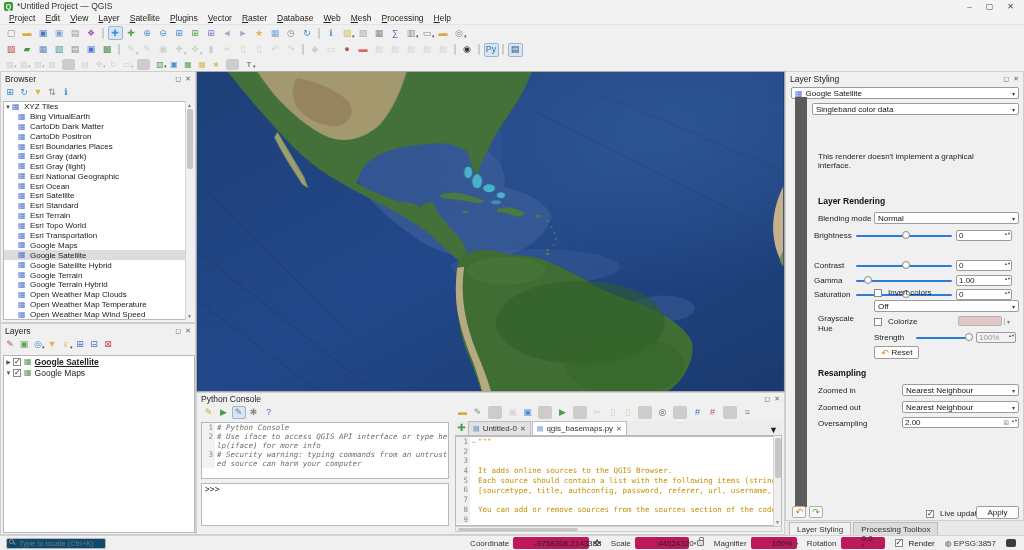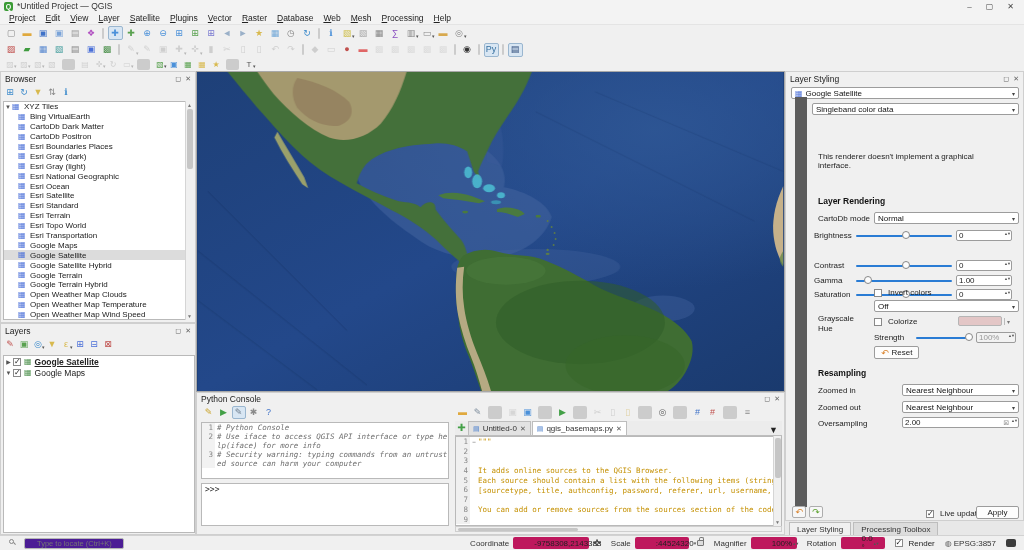--- a/index.html
+++ b/index.html
@@ -111,21 +111,21 @@
   .swatch{position:absolute;width:44px;height:10px;background:#e3c6c6;border:1px solid #b5b5b5;border-radius:2px;}
   .swatch::after{content:"▾";position:absolute;right:-9px;top:1px;font-size:6px;color:#777;border-left:1px solid #bbb;padding-left:2px;}
   .btn{position:absolute;height:13px;border:1px solid #9c9c9c;border-radius:2px;background:#fdfdfd;font-size:8px;display:flex;align-items:center;justify-content:center;padding:0 6px;gap:3px;color:#222;}
   .btn .uarr{color:#d9822b;font-size:9px;}
   .minibtn{position:absolute;width:14px;height:12px;border:1px solid #adadad;border-radius:2px;background:#f7f7f7;font-size:9px;line-height:10px;text-align:center;}
   #stabs{left:785px;top:521px;width:239px;height:14px;display:flex;align-items:flex-end;background:#e8e8e8;padding-left:4px;gap:2px;}
   .stab{height:13px;border:1px solid #bdbdbd;border-bottom:none;background:#dcdcdc;font-size:8px;display:flex;align-items:center;padding:0 7px;color:#333;}
   .stab.active{background:#f0f0f0;}
   
   #statusbar{left:0;top:535px;width:1024px;height:15px;background:#f0f0f0;border-top:1px solid #d2d2d2;display:flex;align-items:center;font-size:8px;color:#333;}
-  #locate{position:relative;margin-left:24px;width:100px;height:11px;background:#4c1d95;border:1px solid #b5b5b5;border-radius:2px;font-size:7.5px;color:#999;padding:0 3px 0 12px;font-family:inherit;}
+  #locate{position:relative;margin-left:6px;width:100px;height:11px;background:#0c4a6e;border:1px solid #b5b5b5;border-radius:2px;font-size:7.5px;color:#999;padding:0 3px 0 12px;font-family:inherit;}
   .magicon{position:absolute;left:9px;top:539px;width:5px;height:5px;border:1px solid #888;border-radius:50%;}
   .magicon::after{content:"";position:absolute;width:3px;height:1px;background:#888;right:-3px;bottom:-1px;transform:rotate(45deg);}
   .sfield{height:11px;background:#fdfdfd;border:6px solid #be185d;border-radius:2px;display:flex;align-items:center;padding:0 15px;color:#222;}
   .slab{margin:0 4px 0 10px;color:#333;}
   .spinarr{font-size:4px;color:#555;letter-spacing:-1px;margin-left:2px;line-height:5px;width:6px;white-space:pre-wrap;display:inline-block;}
   .lock{width:7px;height:6px;border:1px solid #777;border-radius:1px;position:relative;margin-left:8px;background:#ddd;}
   .lock::before{content:"";position:absolute;left:1px;top:-4px;width:3px;height:3px;border:1px solid #777;border-bottom:none;border-radius:2px 2px 0 0;}
   .globe{font-size:8px;color:#555;margin:0 2px 0 10px;}
   .bubble{width:10px;height:8px;background:#3c3c3c;border-radius:2px;position:relative;margin-left:10px;}
   .bubble::after{content:"";position:absolute;left:2px;bottom:-3px;border:3px solid transparent;border-top-color:#3c3c3c;border-left-width:2px;border-right-width:2px;}
@@ -844,21 +844,21 @@
   <i style="--c: #9ec7ea;"></i>
       <i style="--c: #d08a8a;"></i>
       <i style="--c: #a0c090;"></i>
     </div>
   <div class="combo" style="left:26px;top:31px;width:207px;">
     <span class="cv">Singleband color data</span>
   </div>
   <div class="slabelrow" style="left:32px;top:80px;width:190px;">This renderer doesn't implement a graphical interface.</div>
 
   <div class="heading" style="left:32px;top:124px;">Layer Rendering</div>
-  <div class="slabelrow" style="left:32px;top:142px;">CartoDb mode</div>
+  <div class="slabelrow" style="left:32px;top:142px;">Blending mode</div>
   <div class="combo" style="left:88px;top:140px;width:145px;">
     <span class="cv">Normal</span>
   </div>
 
   <div>
 
   <div class="srow sliderrow" style="--p: 52%; top: 157px;">
         <span class="slabel">Brightness</span>
         <span class="slider">
           <i class="handle"></i>

